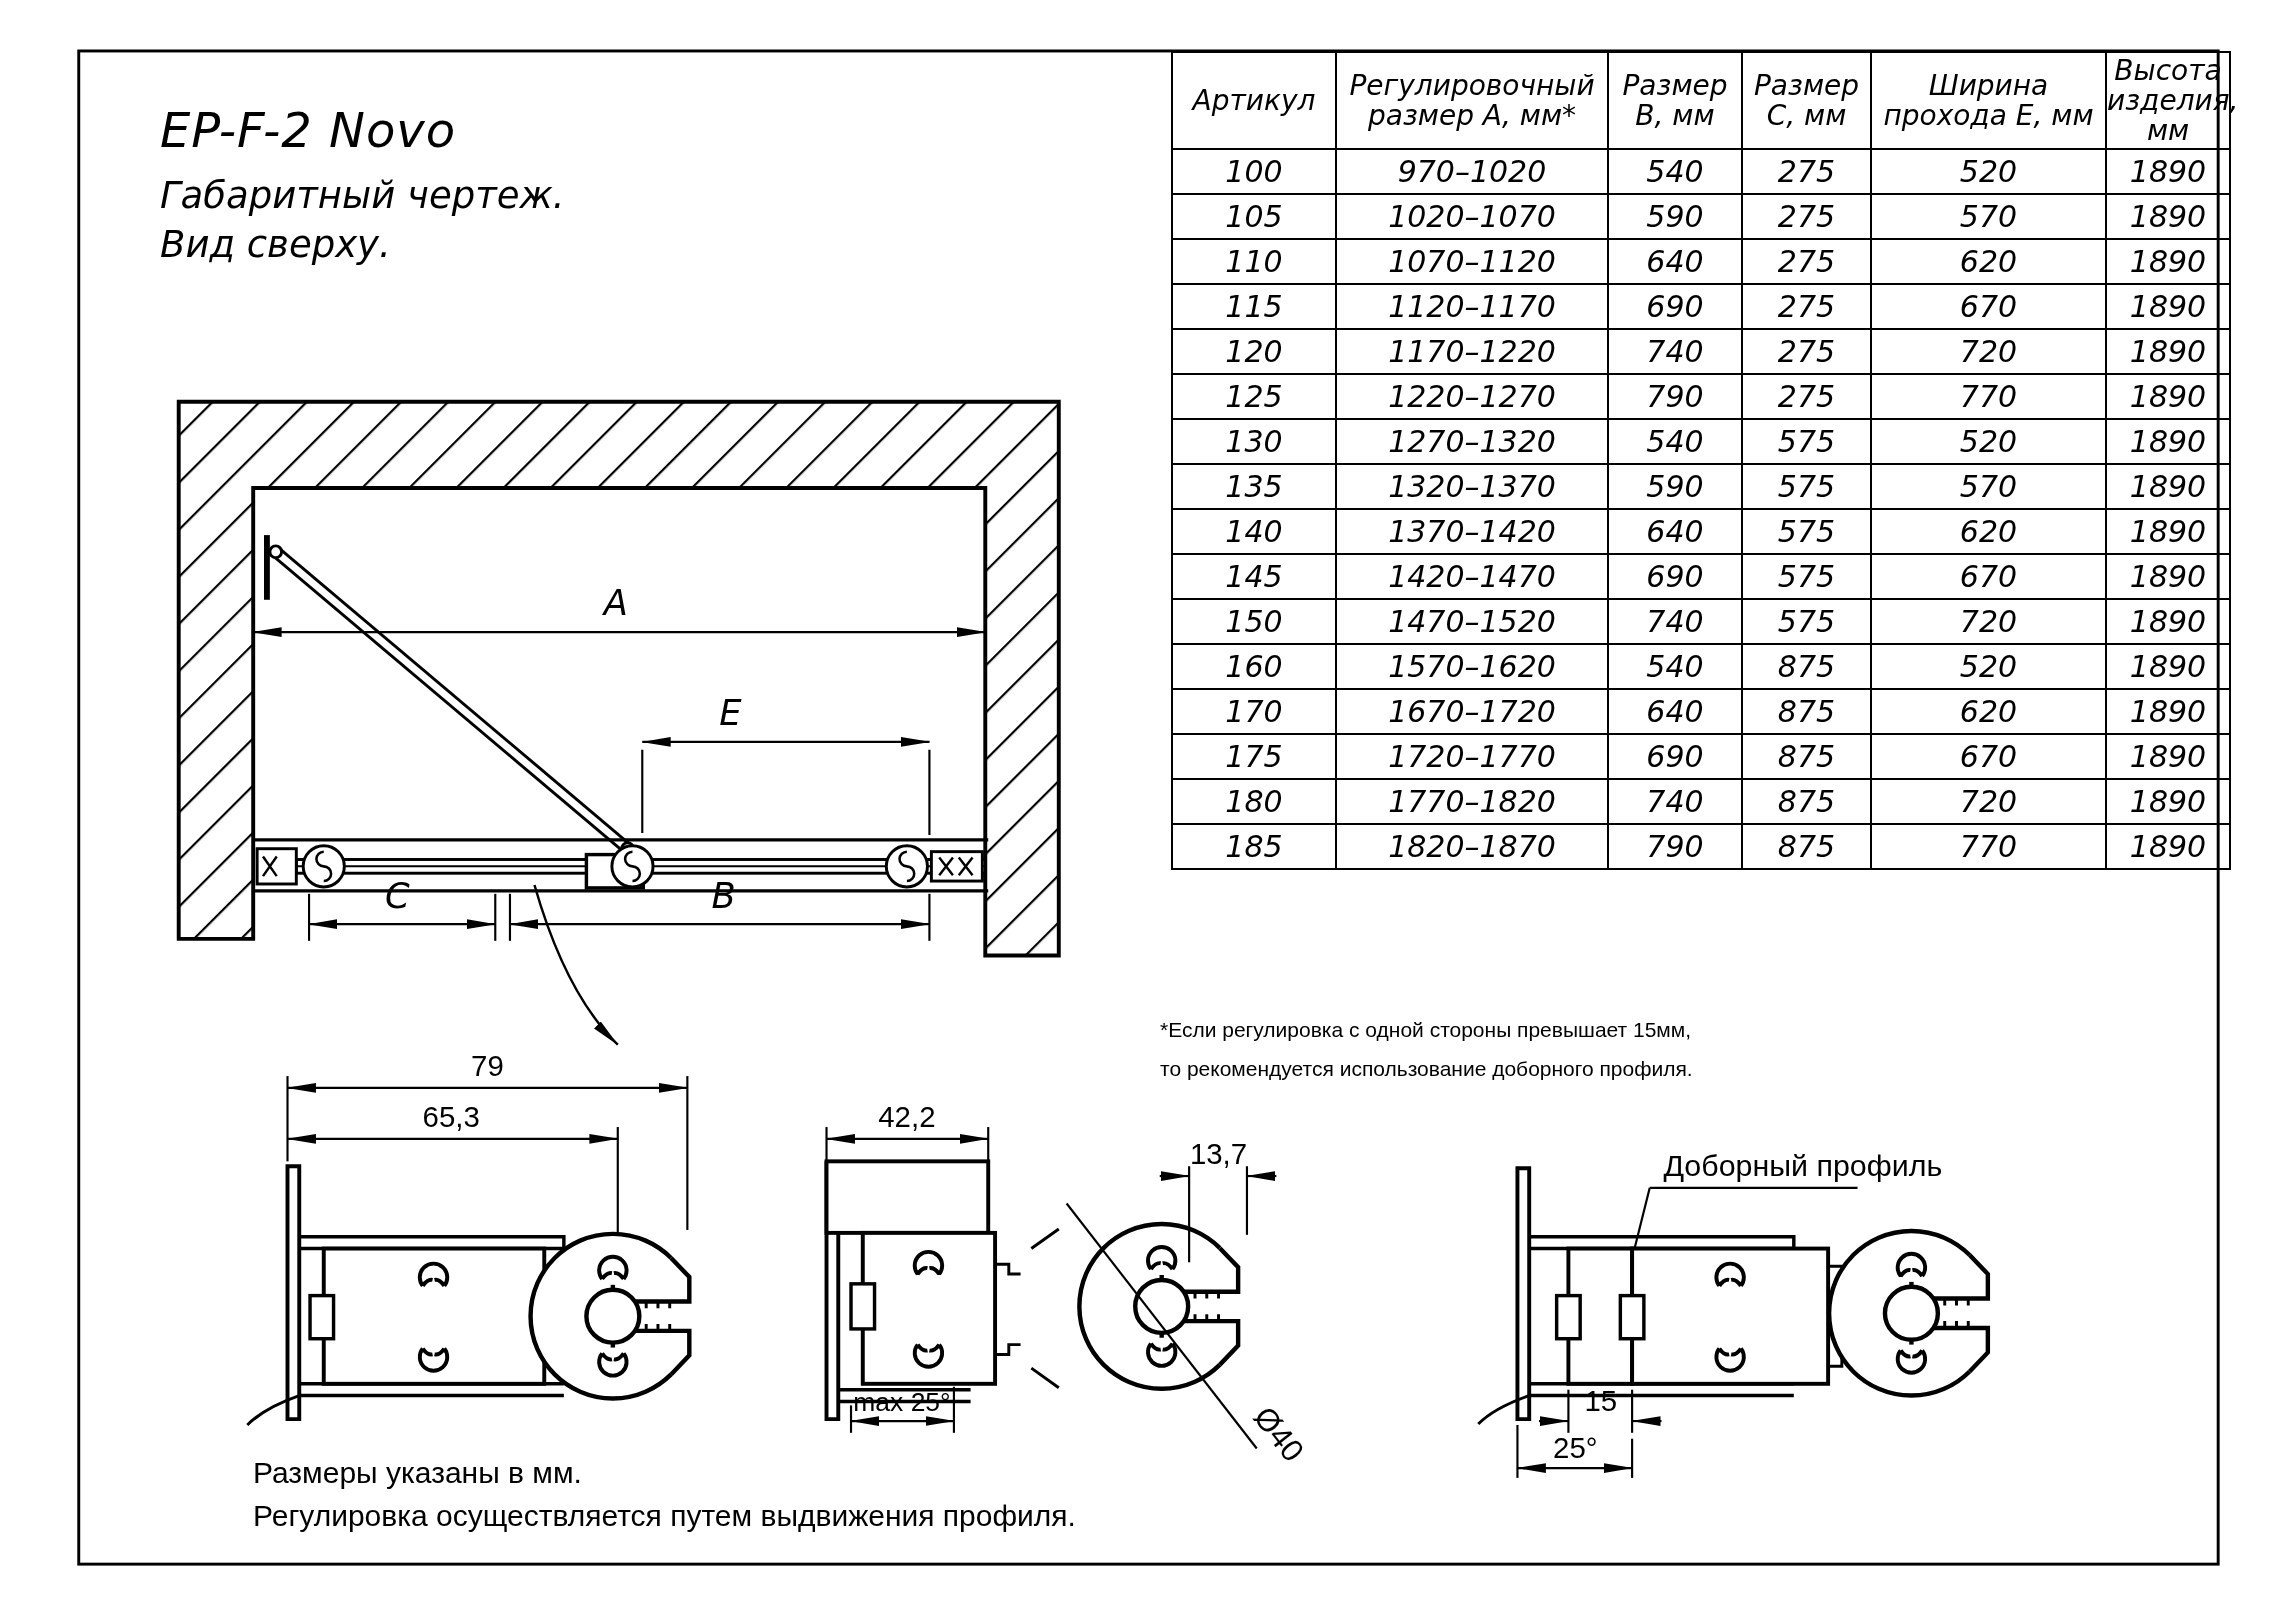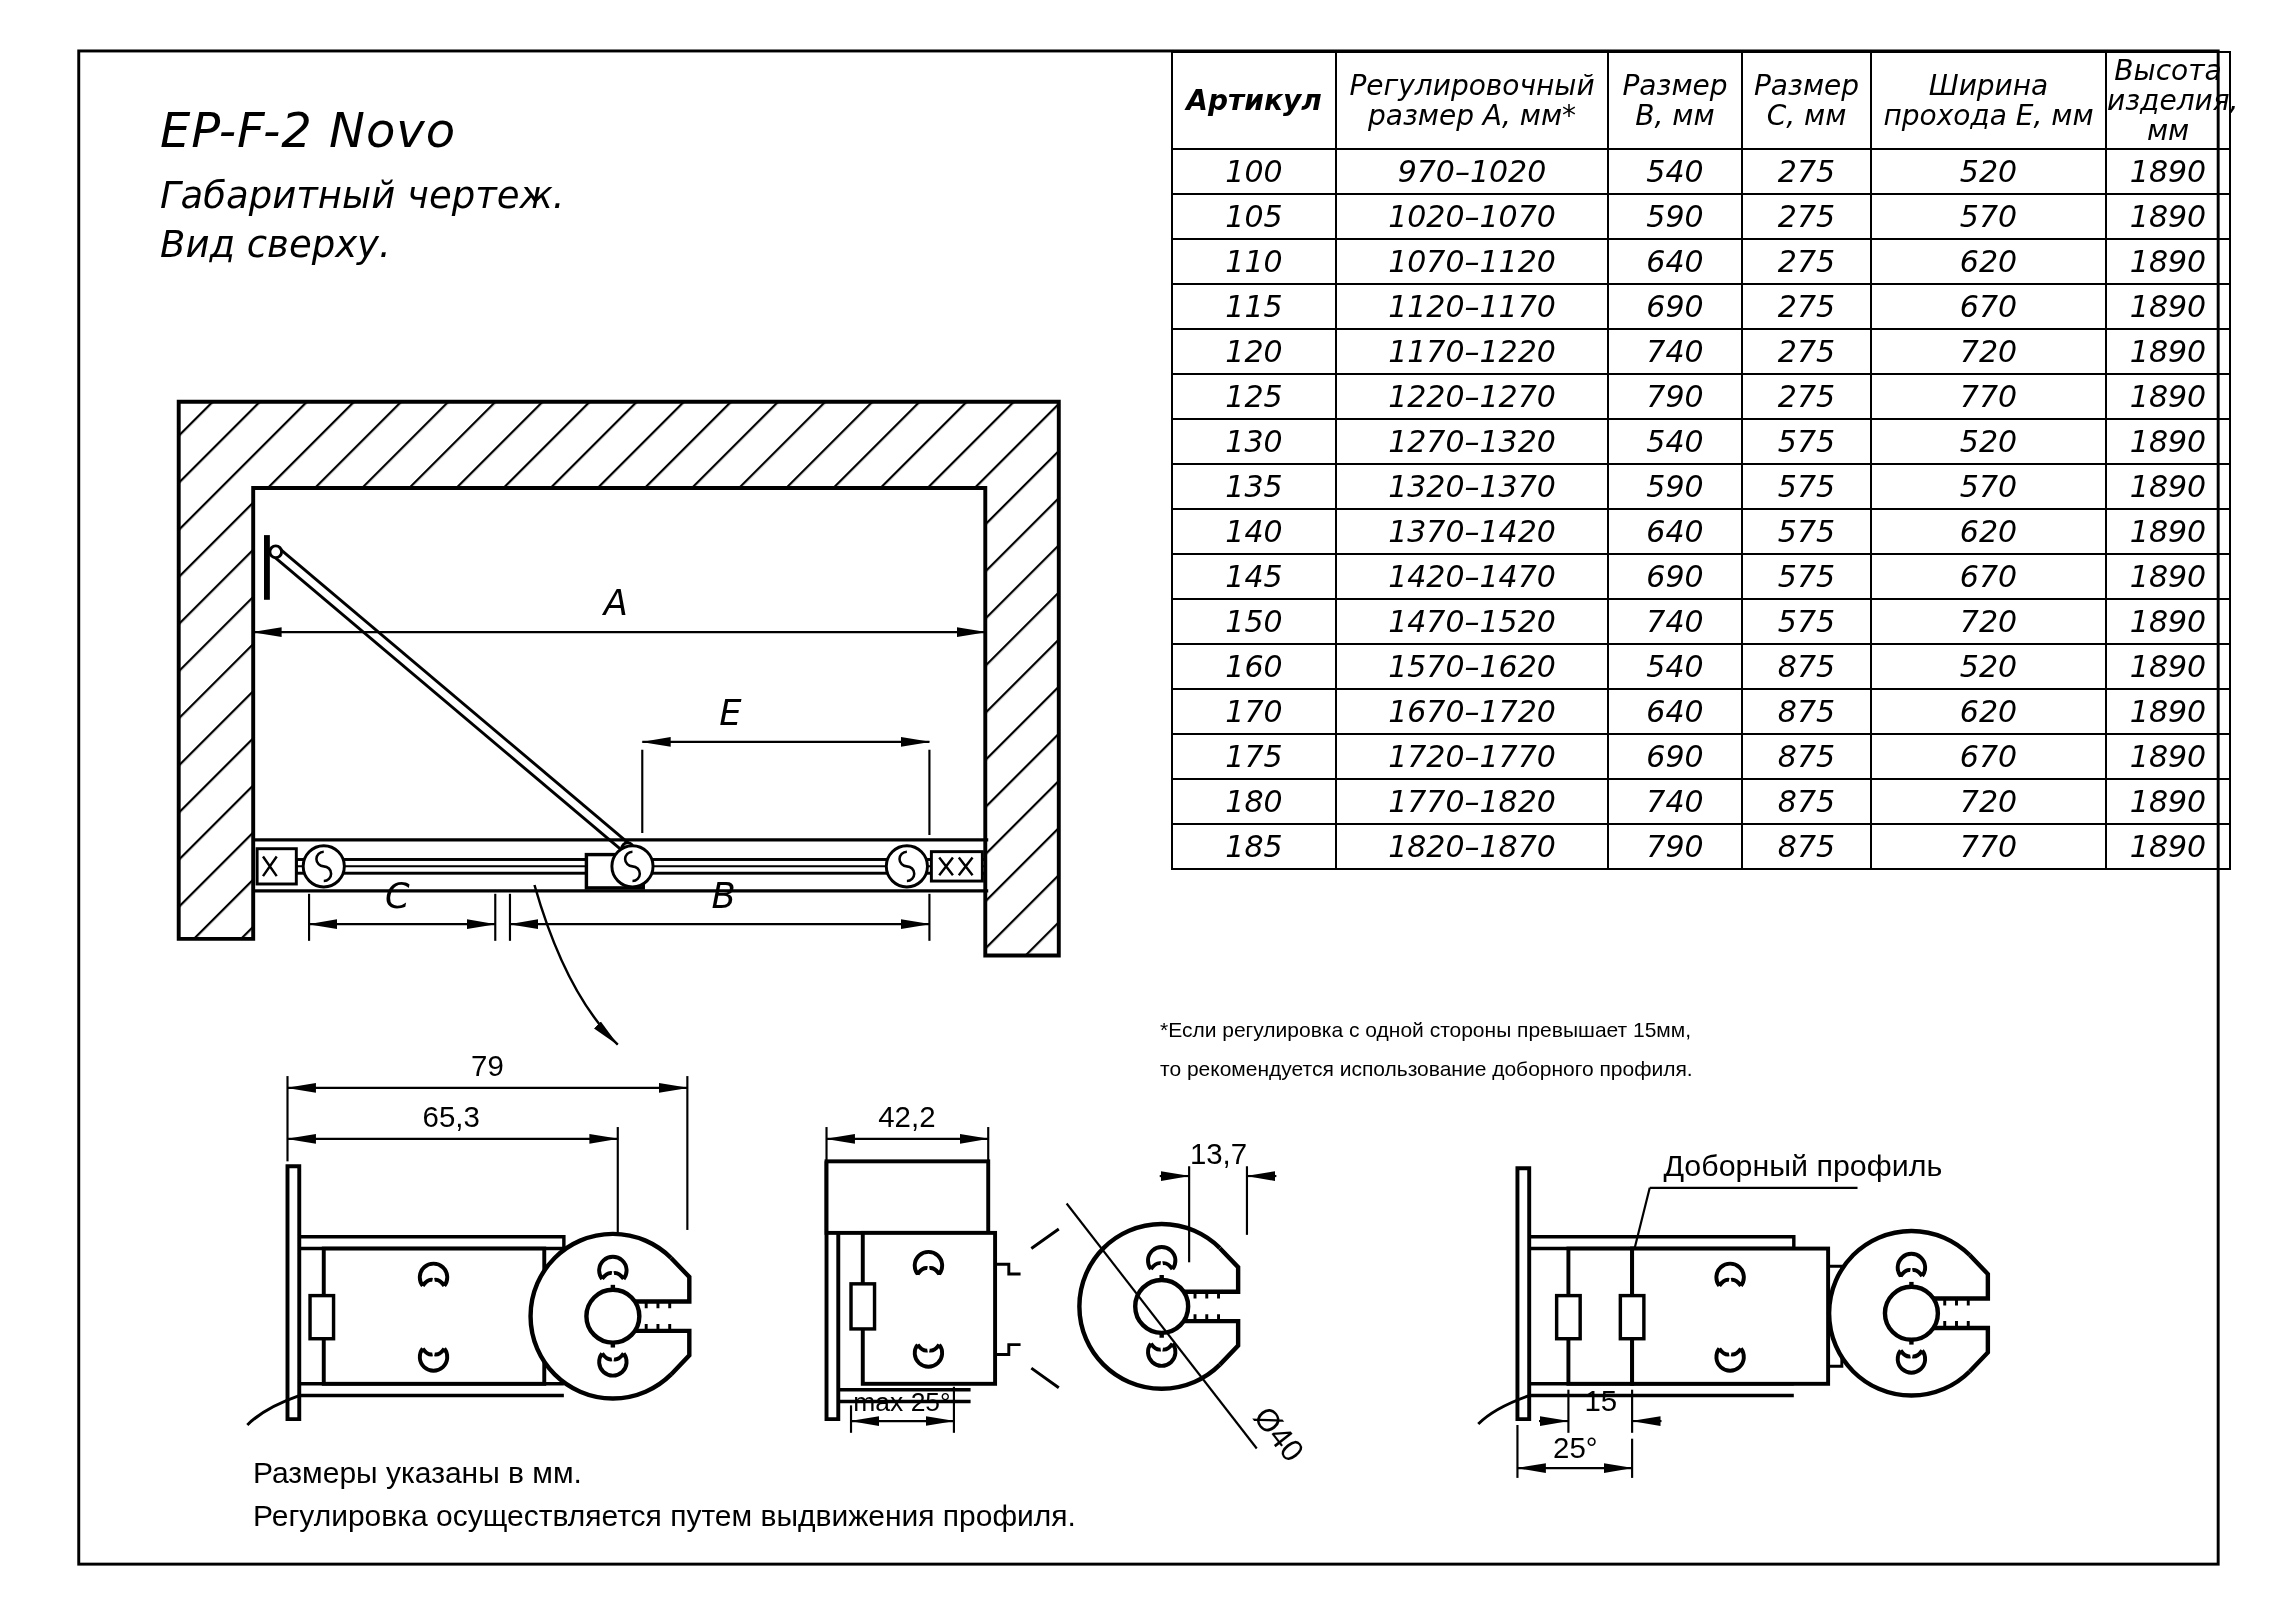--- a/index.html
+++ b/index.html
@@ -233,21 +233,21 @@
 
   <div id="titleblock">
     <div class="t1">EP-F-2 Novo</div>
     <div class="t2">Габаритный чертеж.</div>
     <div class="t3">Вид сверху.</div>
   </div>
 
   <table id="sizes">
     <thead>
         <tr>
-          <th style="width: 162px; font-weight: bold;">Артикул</th>
+          <th style="width: 162px;">Артикул</th>
           <th style="width: 270px;">Регулировочный
 размер А, мм*</th>
           <th style="width: 132px;">Размер
 В, мм</th>
           <th style="width: 127px;">Размер
 С, мм</th>
           <th style="width: 233px;">Ширина
 прохода Е, мм</th>
           <th style="width: 122px;">Высота
 изделия,

